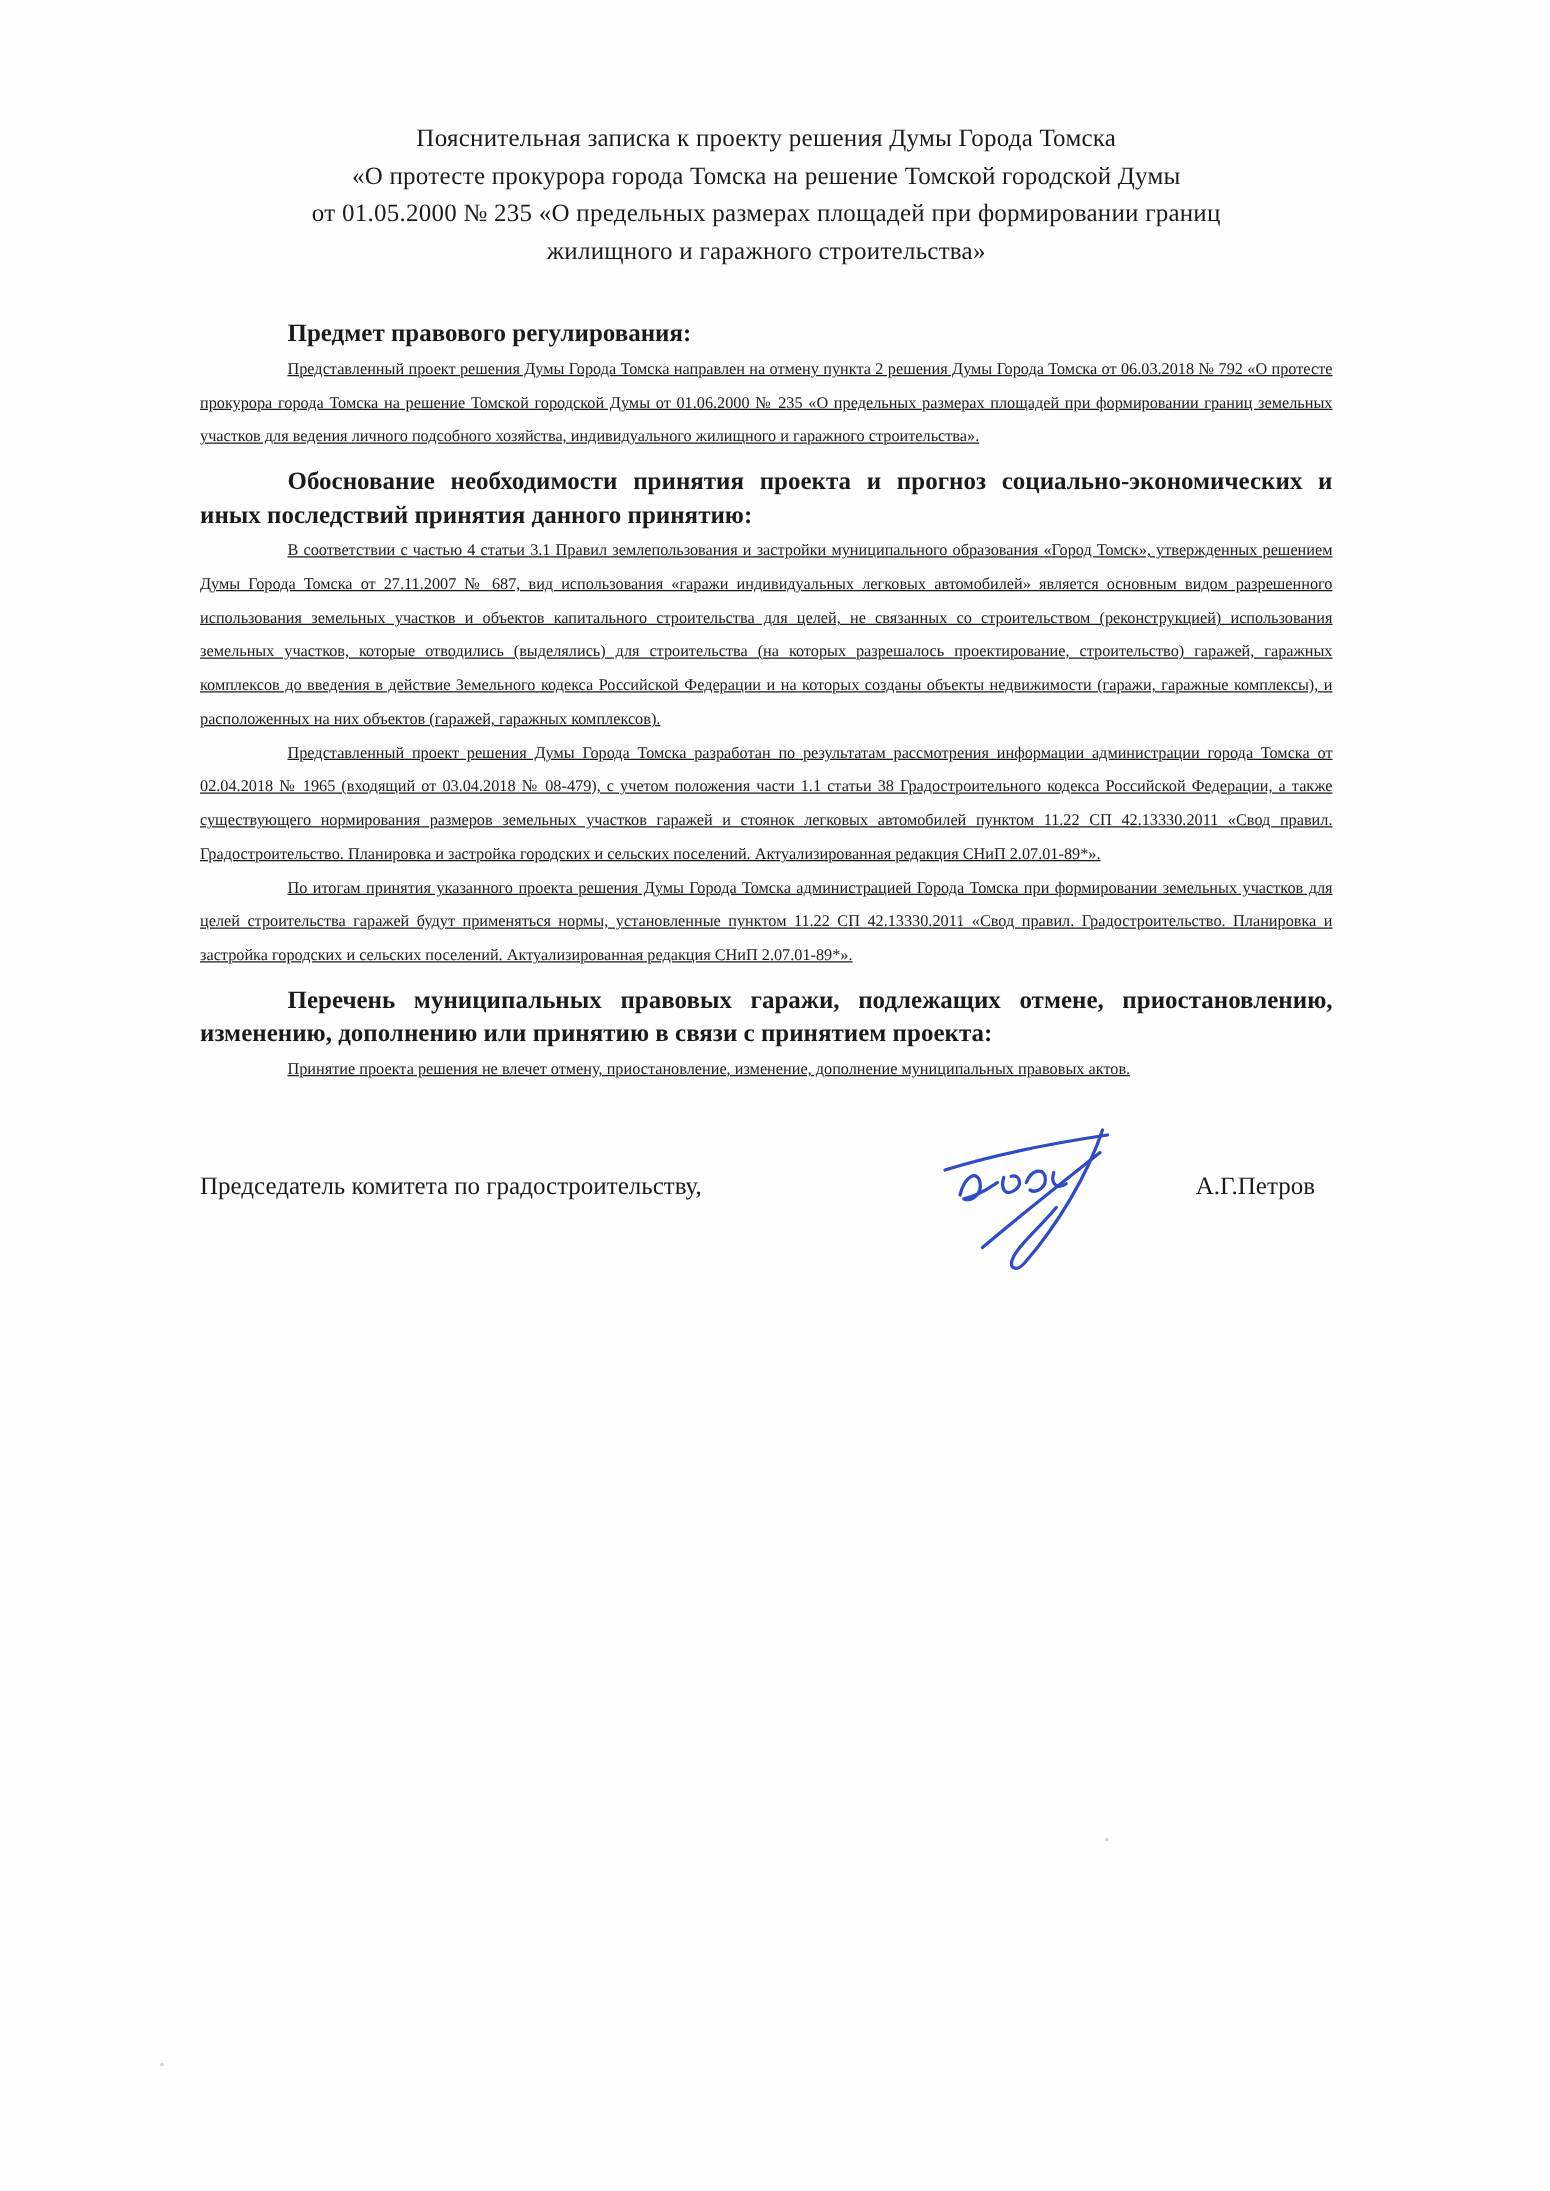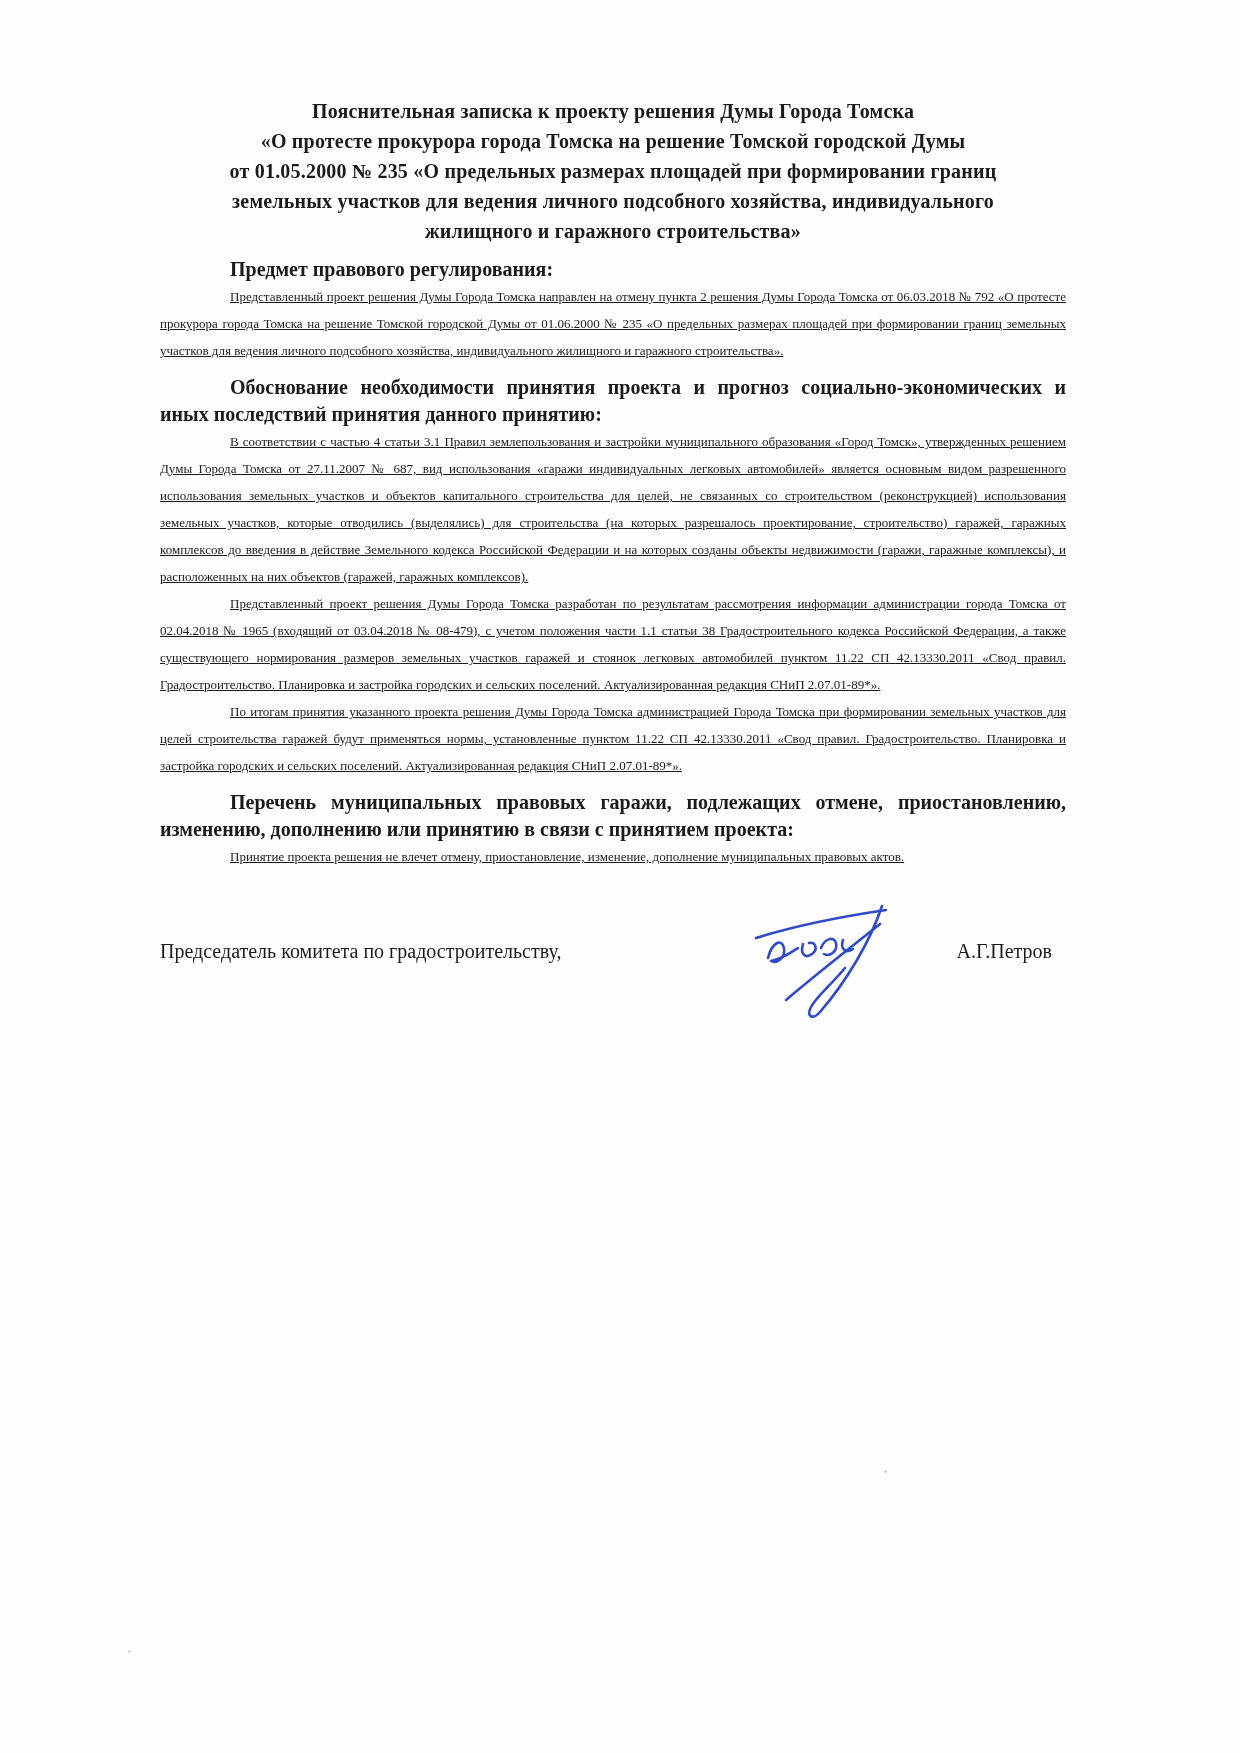--- a/index.html
+++ b/index.html
@@ -10,35 +10,35 @@
     margin: 0 auto;
     background: #fefefe;
     box-sizing: border-box;
     padding: 96px 174px 0 160px;
     font-family: "Liberation Serif", "DejaVu Serif", serif;
     color: #1b1b1b;
     overflow: hidden;
   }
   .title {
     text-align: center;
-    font-weight: bold;
+    font-weight: normal;
     font-size: 20px;
     line-height: 30px;
     letter-spacing: 0.2px;
   }
   .section { margin: 0; }
   .heading {
     font-weight: bold;
     font-size: 20px;
     line-height: 27px;
     text-align: justify;
     text-indent: 70px;
     margin: 10px 0 0 0;
   }
-  .first-heading { margin-top: 10px; }
+  .first-heading { margin-top: 38px; }
   .para {
     font-size: 13px;
     line-height: 27px;
     text-align: justify;
     text-indent: 70px;
     margin: 0;
     text-decoration: underline;
   }
   .signature-block {
     position: relative;
@@ -66,21 +66,20 @@
 </style>
 </head>
 <body>
 
 <div class="page">
 
   <div class="title">
     <div>Пояснительная записка к проекту решения Думы Города Томска</div>
     <div>«О протесте прокурора города Томска на решение Томской городской Думы</div>
     <div>от 01.05.2000 № 235 «О предельных размерах площадей при формировании границ</div>
-    <div>земельных участков для ведения личного подсобного хозяйства, индивидуального</div>
     <div>жилищного и гаражного строительства»</div>
   </div>
 
   <div class="section">
     <p class="heading first-heading">Предмет правового регулирования:</p>
     <p class="para">Представленный проект решения Думы Города Томска направлен на отмену пункта 2 решения Думы Города Томска от 06.03.2018 № 792 «О протесте прокурора города Томска на решение Томской городской Думы от 01.06.2000 № 235 «О предельных размерах площадей при формировании границ земельных участков для ведения личного подсобного хозяйства, индивидуального жилищного и гаражного строительства».</p>
   </div>
 
   <div class="section">
     <p class="heading">Обоснование необходимости принятия проекта и прогноз социально-экономических и иных последствий принятия данного принятию:</p>

